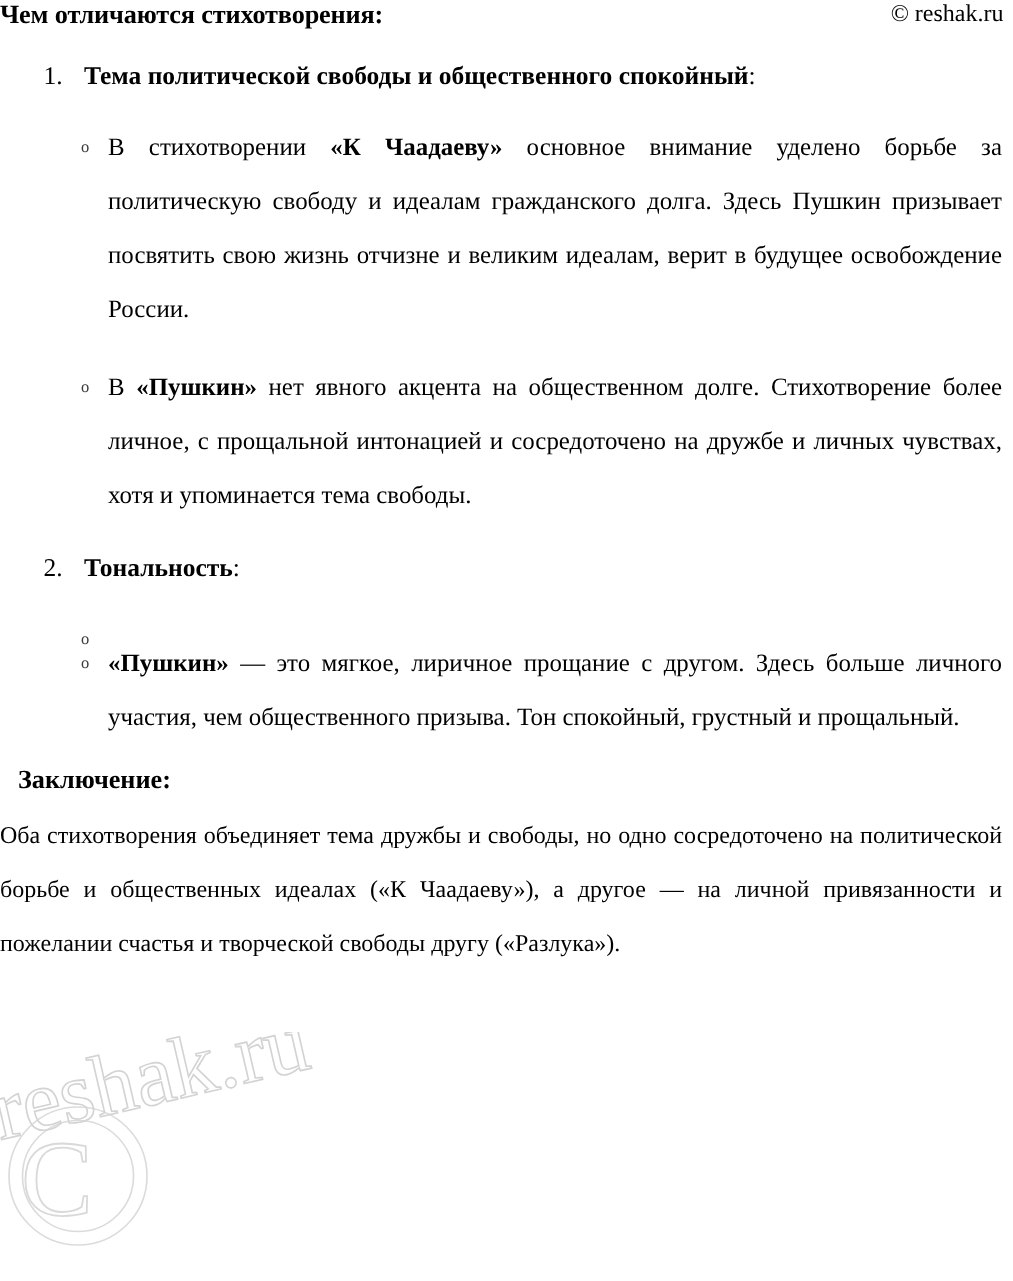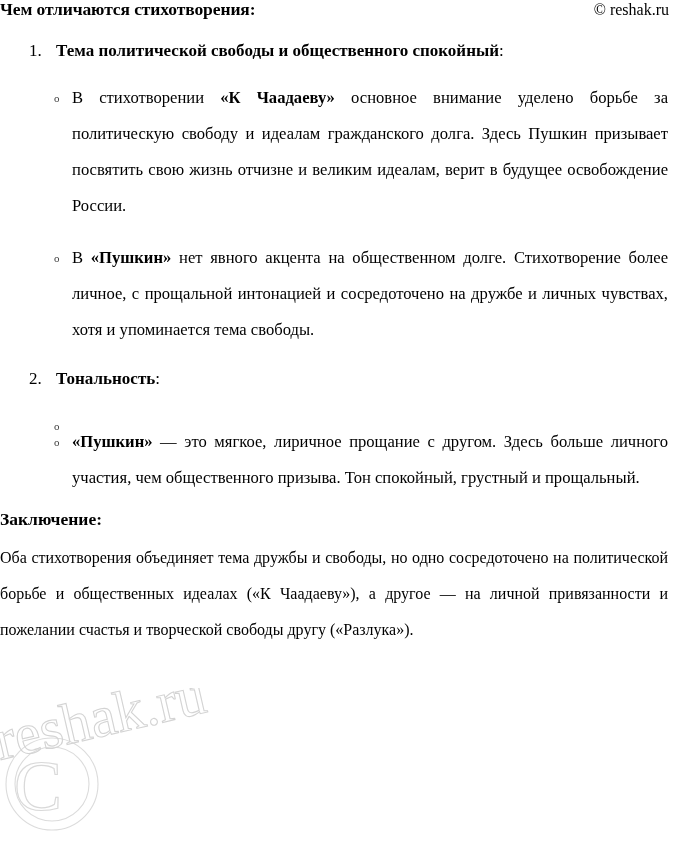--- a/index.html
+++ b/index.html
@@ -96,21 +96,21 @@
   .bullet b {
     font-weight: bold;
   }
 
   
   .conclusion-heading {
     font-size: 17.5px;
     font-weight: bold;
     line-height: 30px;
     margin: 0;
-    padding-left: 0;
+    padding-left: 12px;
   }
   .conclusion-body {
     margin: 0;
     padding-left: 0;
     padding-right: 7px;
     text-align: justify;
     text-justify: inter-word;
     font-size: 16px;
     line-height: 36px;
   }

